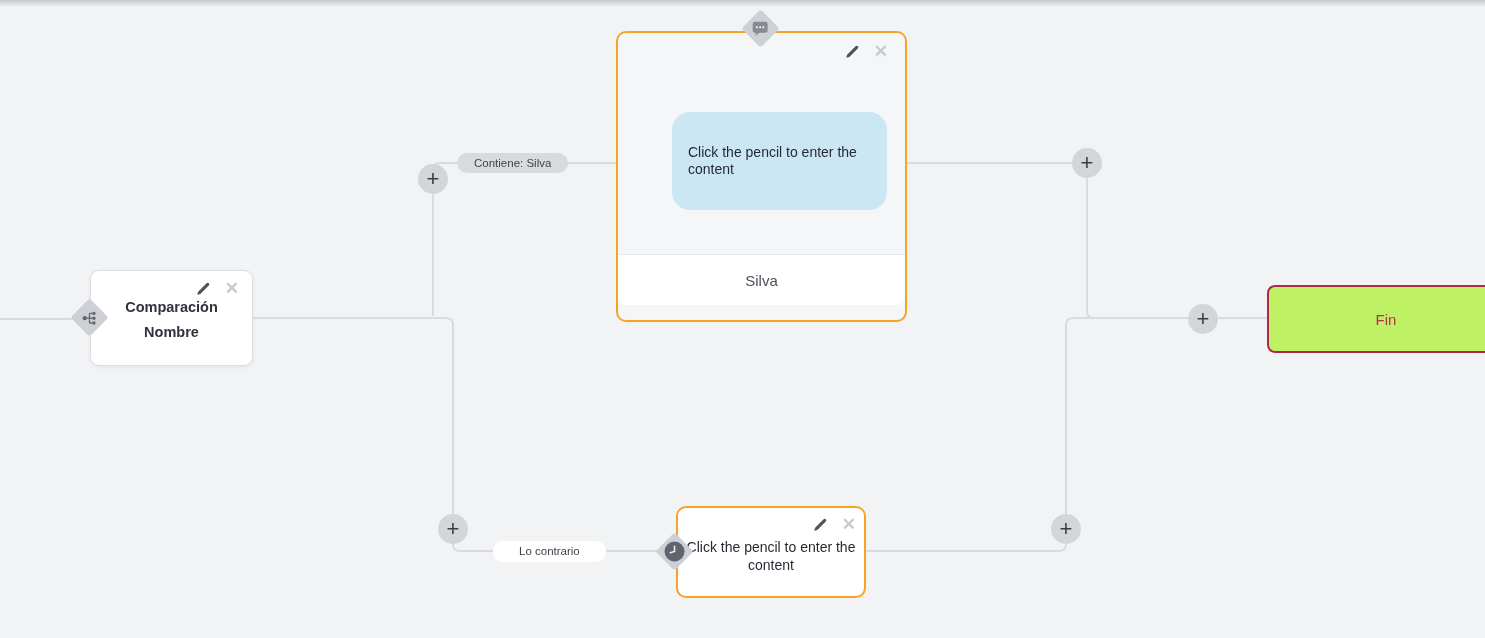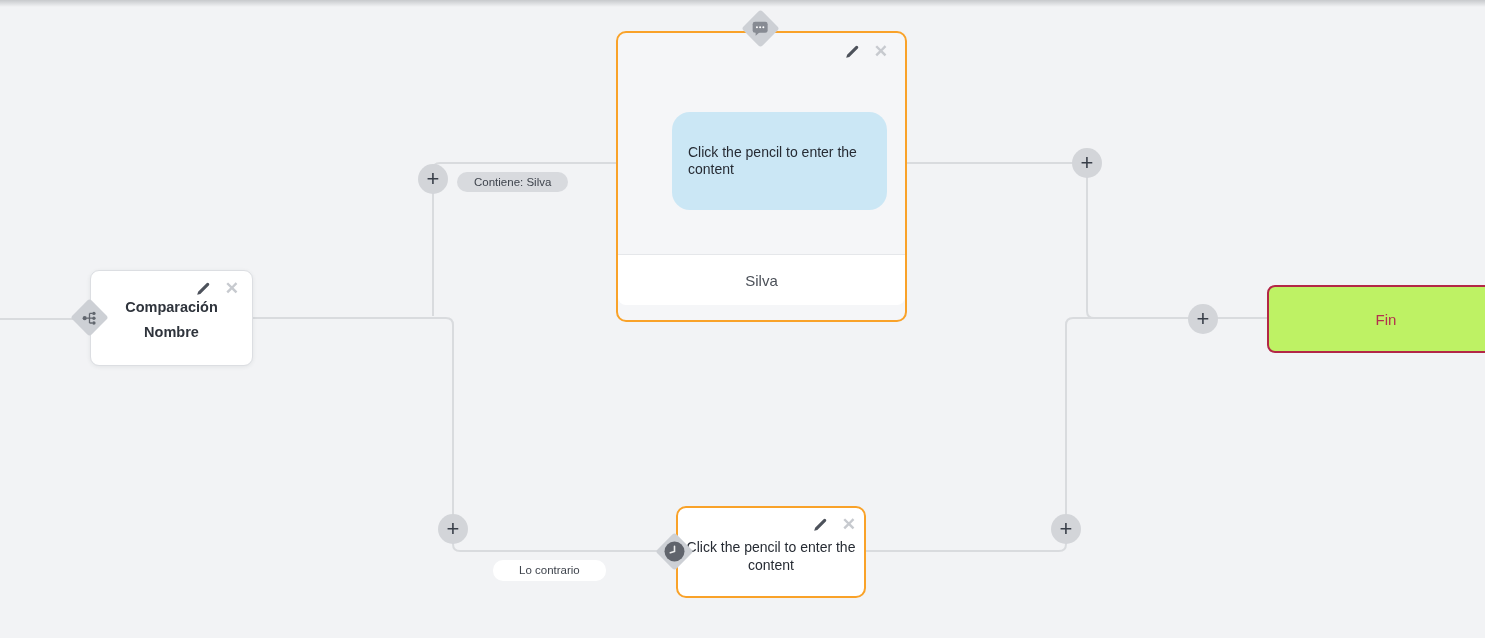--- a/index.html
+++ b/index.html
@@ -85,21 +85,21 @@
   .d-clock{left:661px;top:538px;}
 
   .plus-btn{
     position:absolute;width:30px;height:30px;border-radius:50%;
     background:#d3d5d9;color:#383e48;font-size:22px;line-height:29px;
     text-align:center;cursor:pointer;user-select:none;font-weight:400;
   }
 
   .pill{
     position:absolute;height:20px;line-height:20px;border-radius:10px;
-    font-size:11.5px;color:#3f444d;padding:0 17px;white-space:nowrap;margin-top:19px;
+    font-size:11.5px;color:#3f444d;padding:0 17px;white-space:nowrap;
   }
   .pill-gray{left:457px;top:153px;background:#d8dade;}
   .pill-white{left:493px;top:541px;background:#ffffff;padding:0 26px;height:21px;line-height:21px;}
 </style>
 </head>
 <body>
 
 <div class="canvas">
   <div class="top-edge"></div>
 

